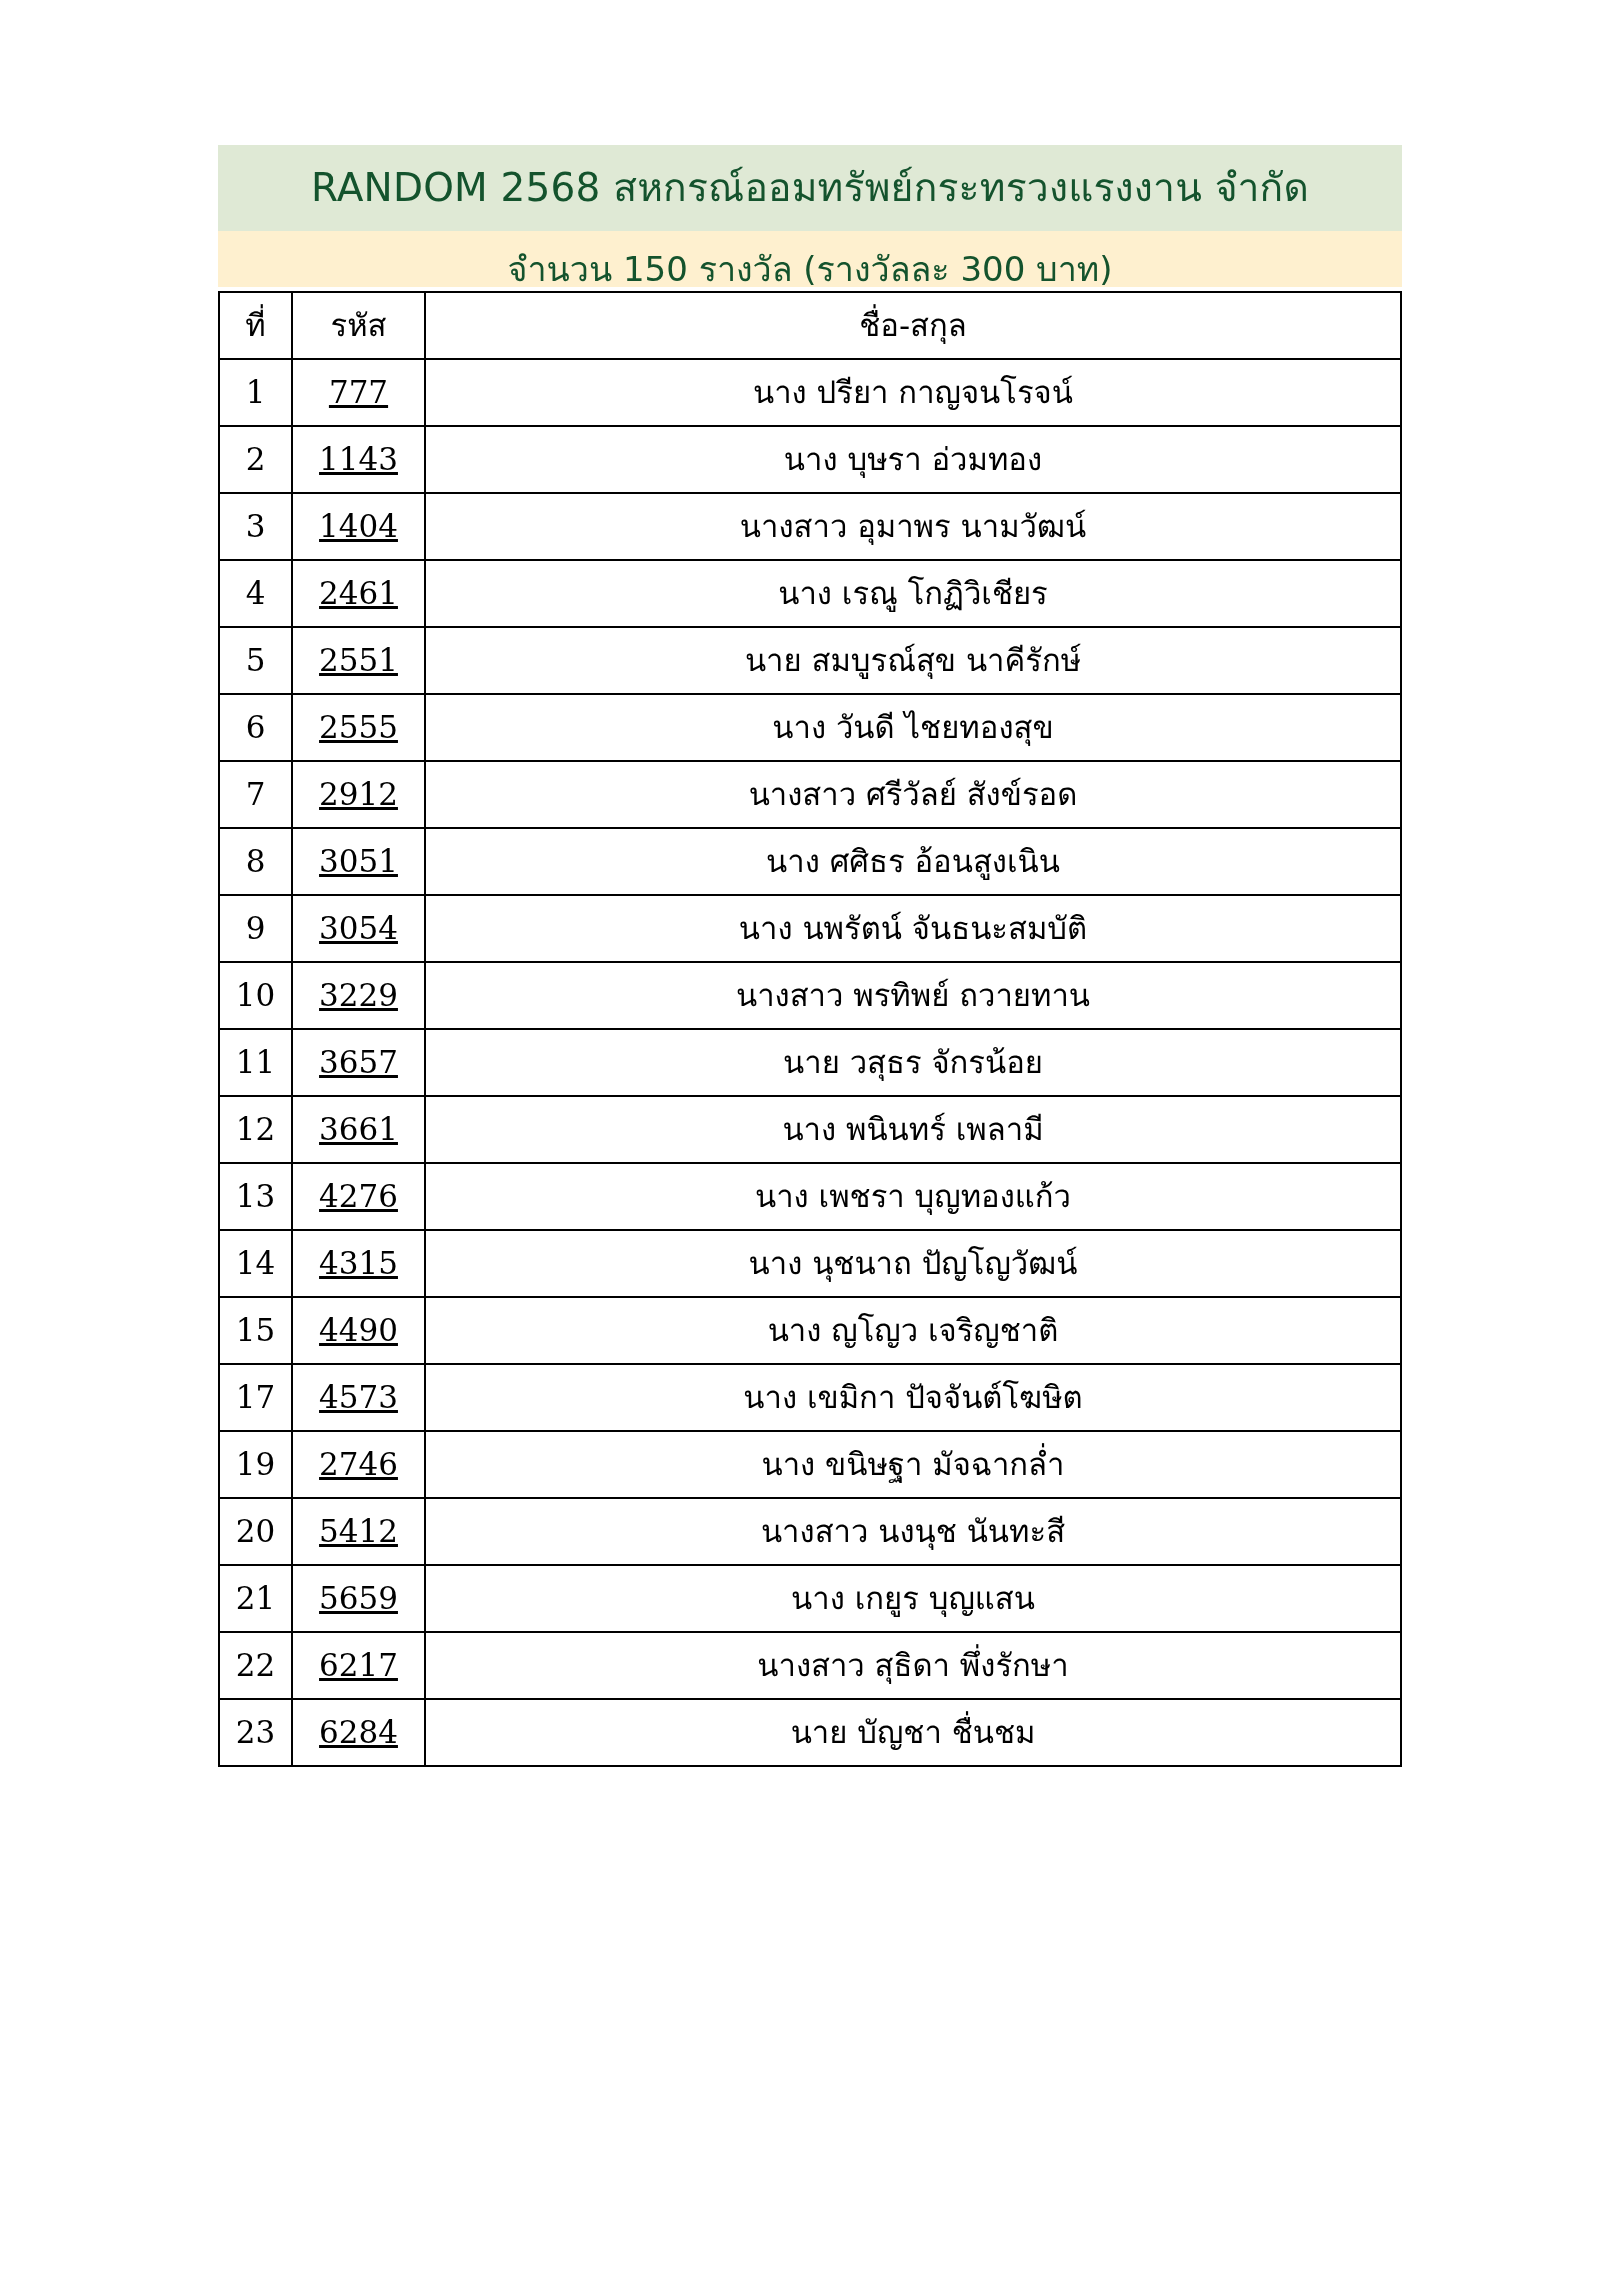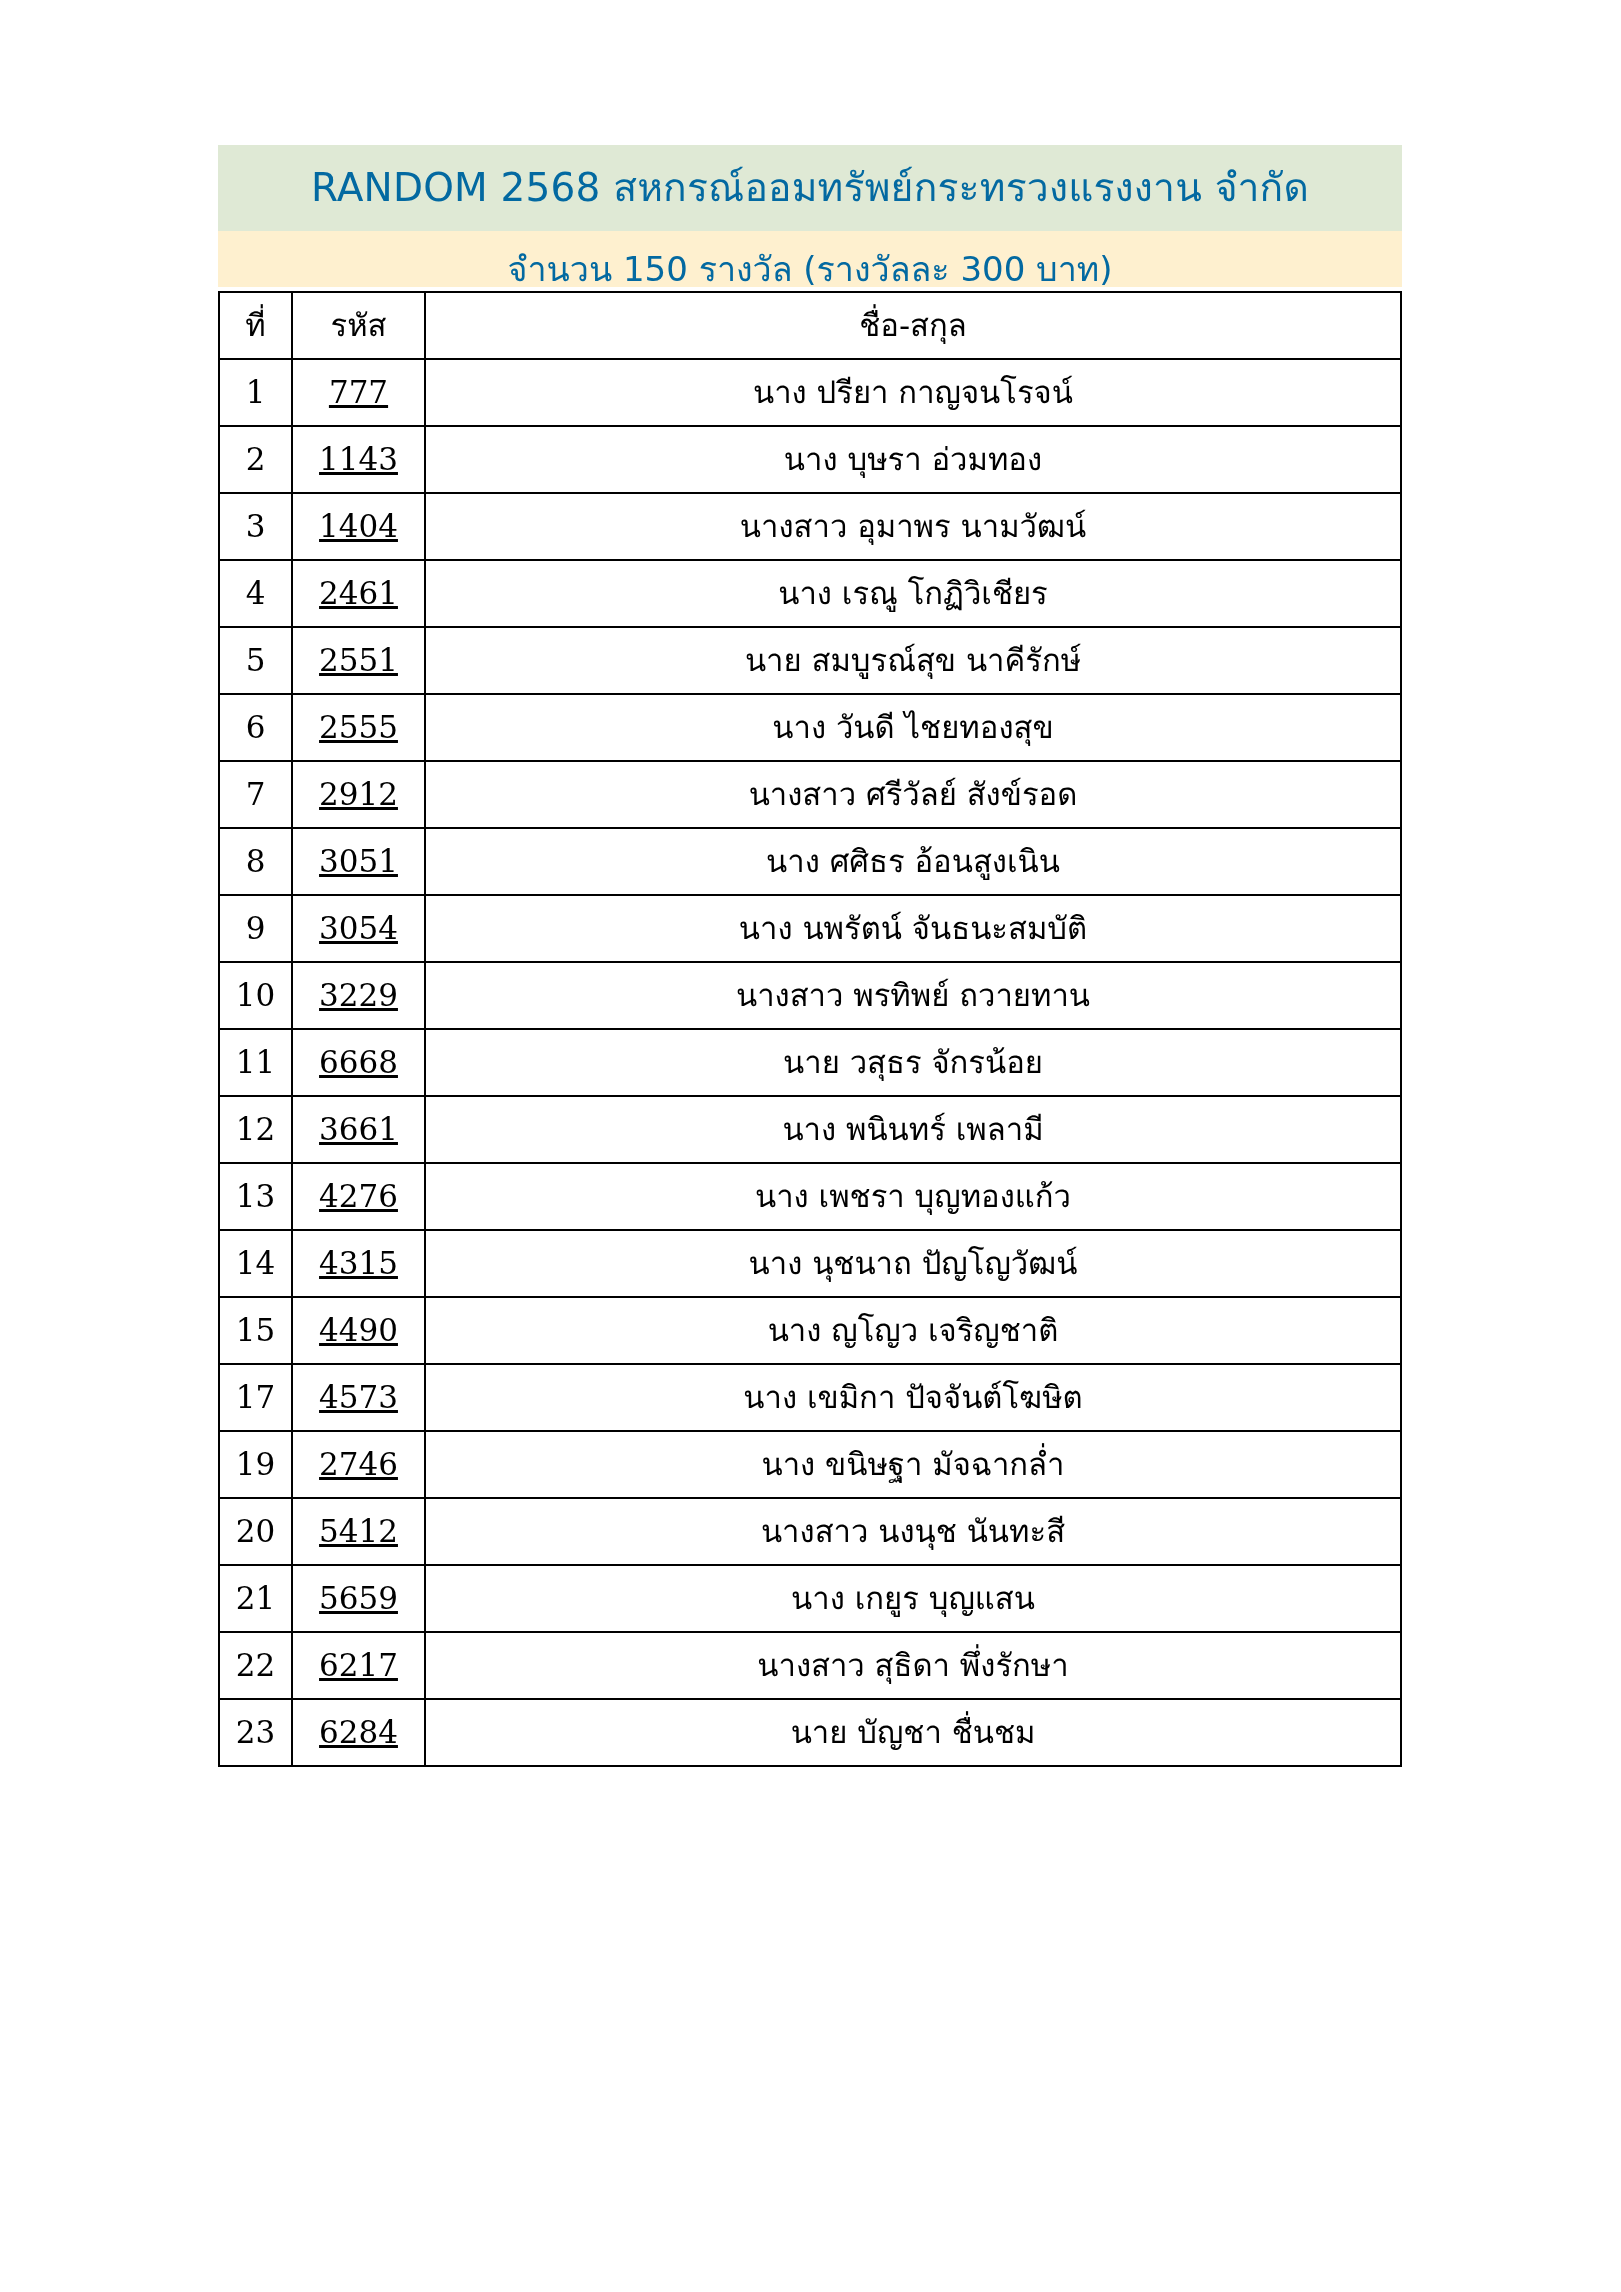--- a/index.html
+++ b/index.html
@@ -25,21 +25,21 @@
     position: absolute;
     left: 218px;
     top: 145px;
     width: 1184px;
   }
   
   .banner {
     box-sizing: border-box;
     width: 100%;
     text-align: center;
-    color: #0369a1;
+    color: #14532d;
     font-family: "DejaVu Sans", "Liberation Sans", sans-serif;
   }
   .banner-title {
     background: #dfe9d5;
     height: 86px;
     line-height: 86px;
     font-size: 39px;
     letter-spacing: 0.2px;
     white-space: nowrap;
   }
@@ -146,21 +146,21 @@
             <td class="cell-code">3054</td>
             <td class="cell-name">นาง นพรัตน์  จันธนะสมบัติ</td>
           </tr>
           <tr>
             <td class="cell-no">10</td>
             <td class="cell-code">3229</td>
             <td class="cell-name">นางสาว พรทิพย์  ถวายทาน</td>
           </tr>
           <tr>
             <td class="cell-no">11</td>
-            <td class="cell-code">6668</td>
+            <td class="cell-code">3657</td>
             <td class="cell-name">นาย วสุธร  จักรน้อย</td>
           </tr>
           <tr>
             <td class="cell-no">12</td>
             <td class="cell-code">3661</td>
             <td class="cell-name">นาง พนินทร์  เพลามี</td>
           </tr>
           <tr>
             <td class="cell-no">13</td>
             <td class="cell-code">4276</td>

